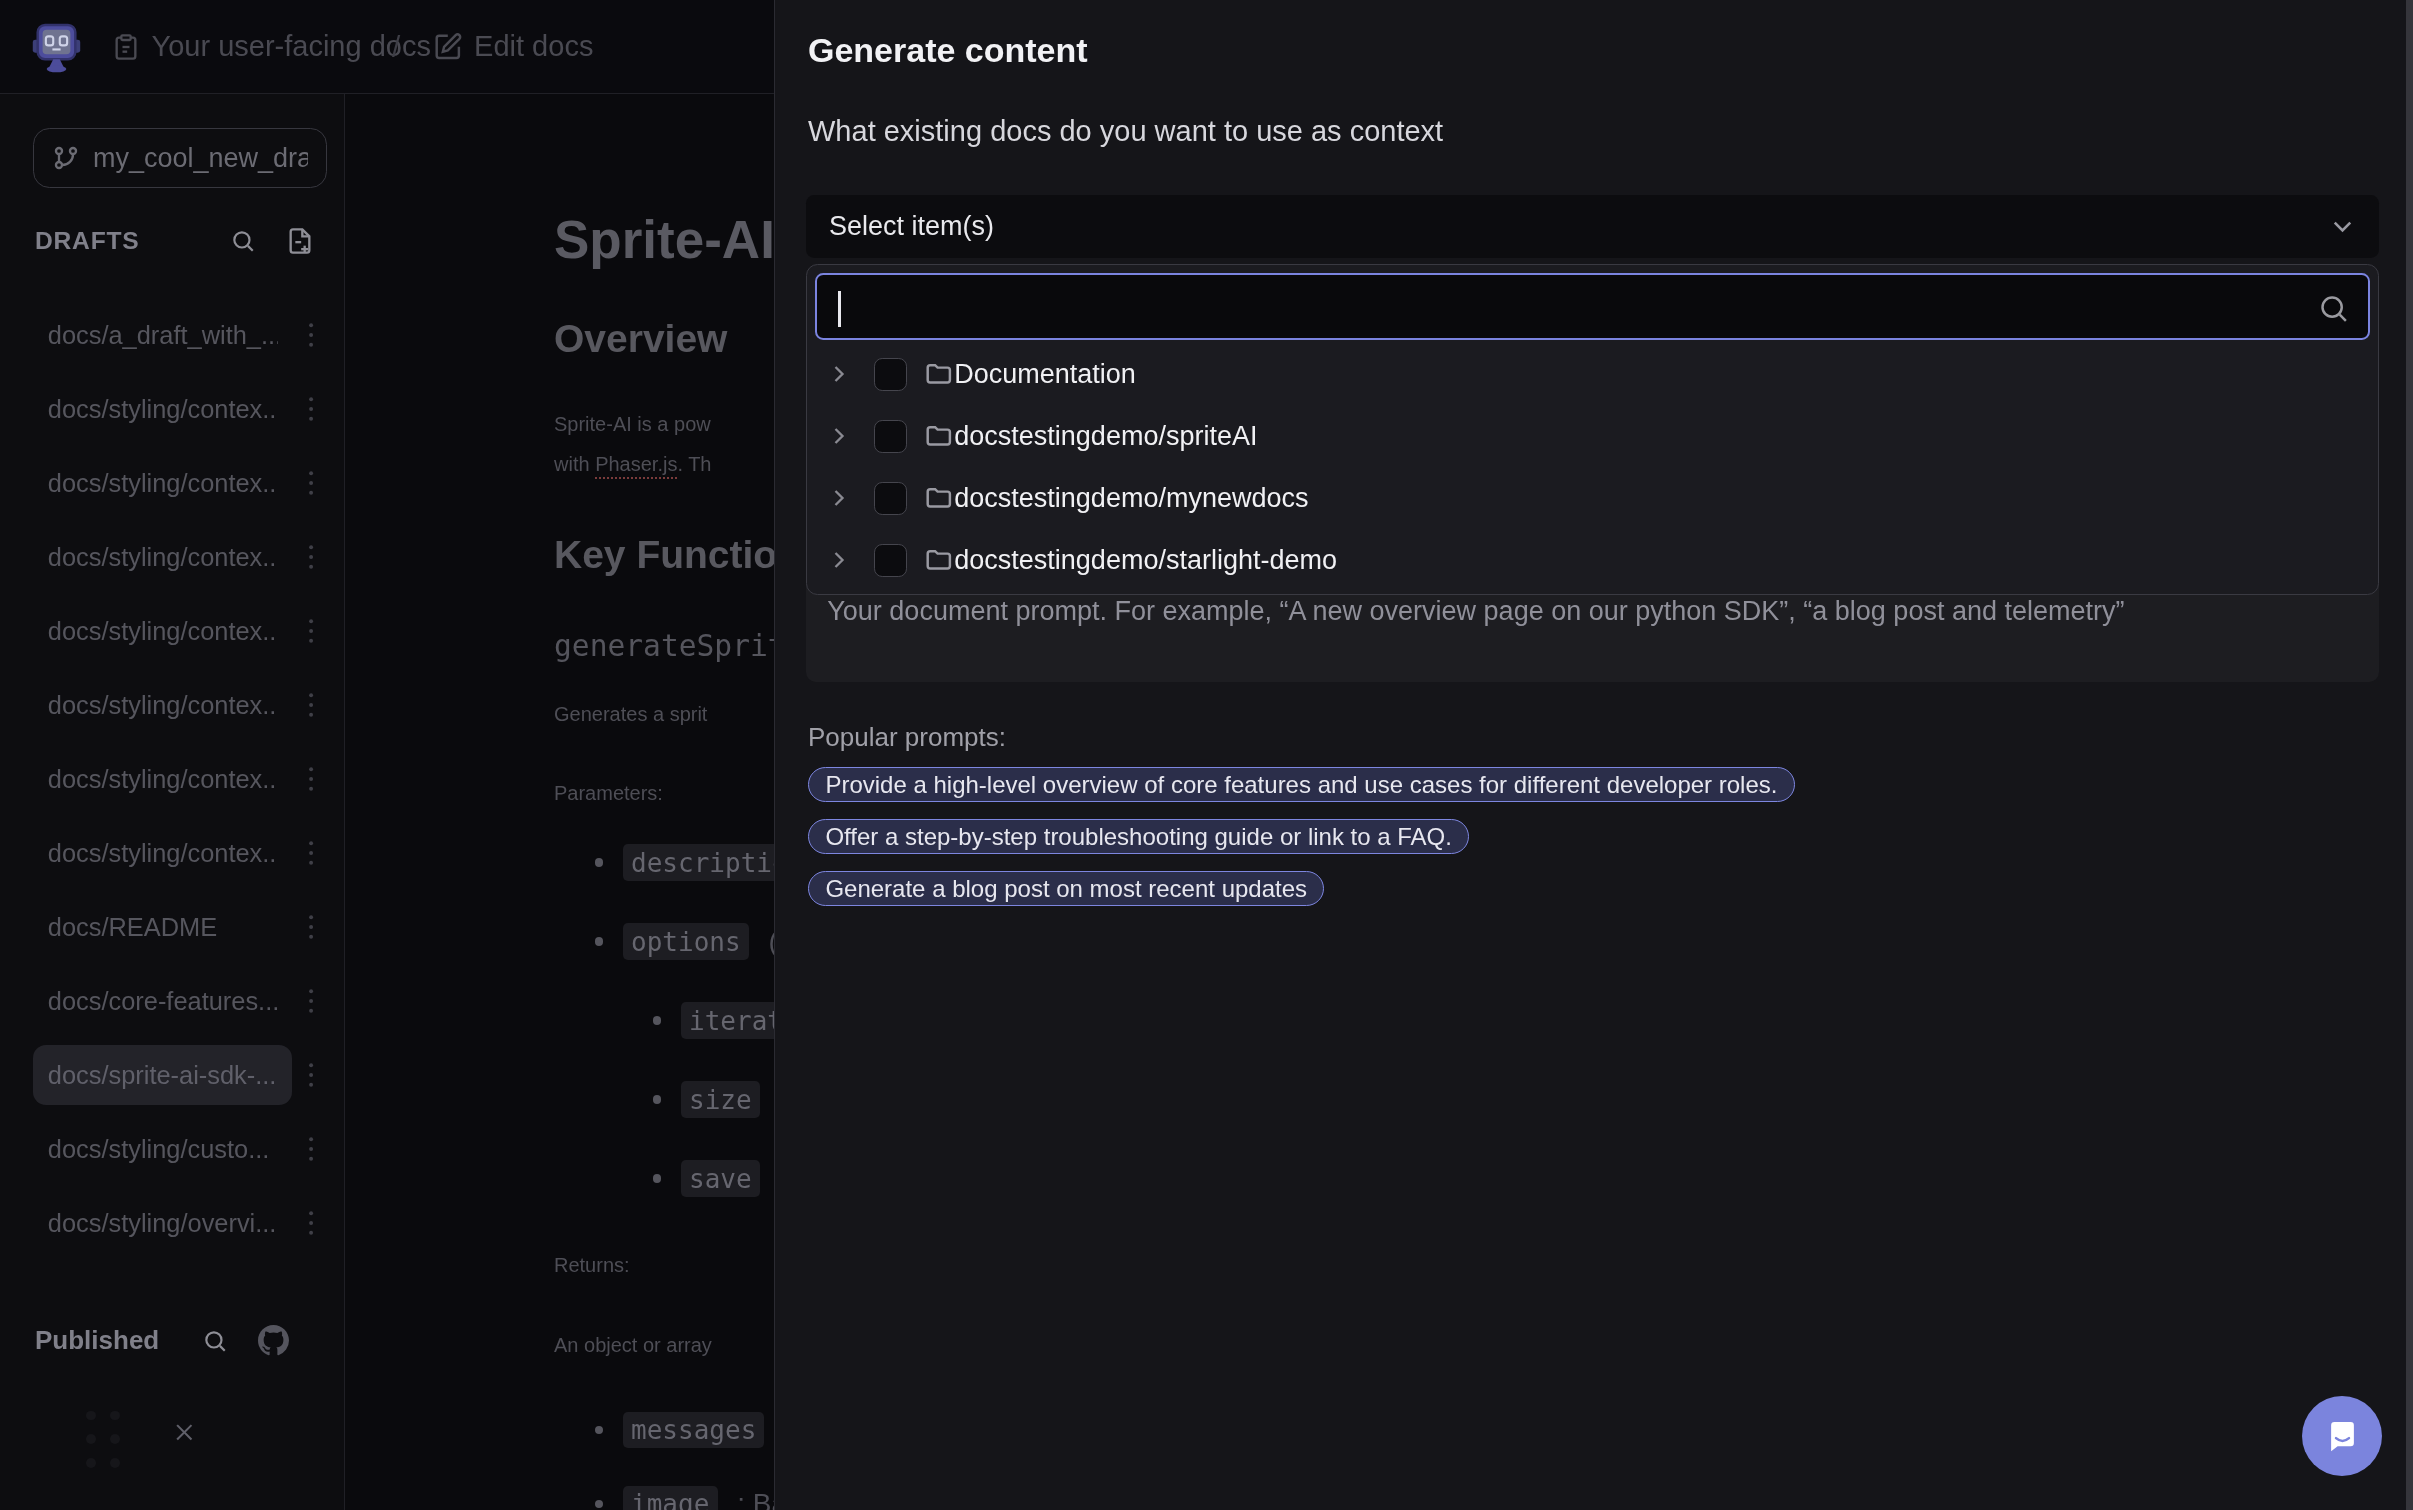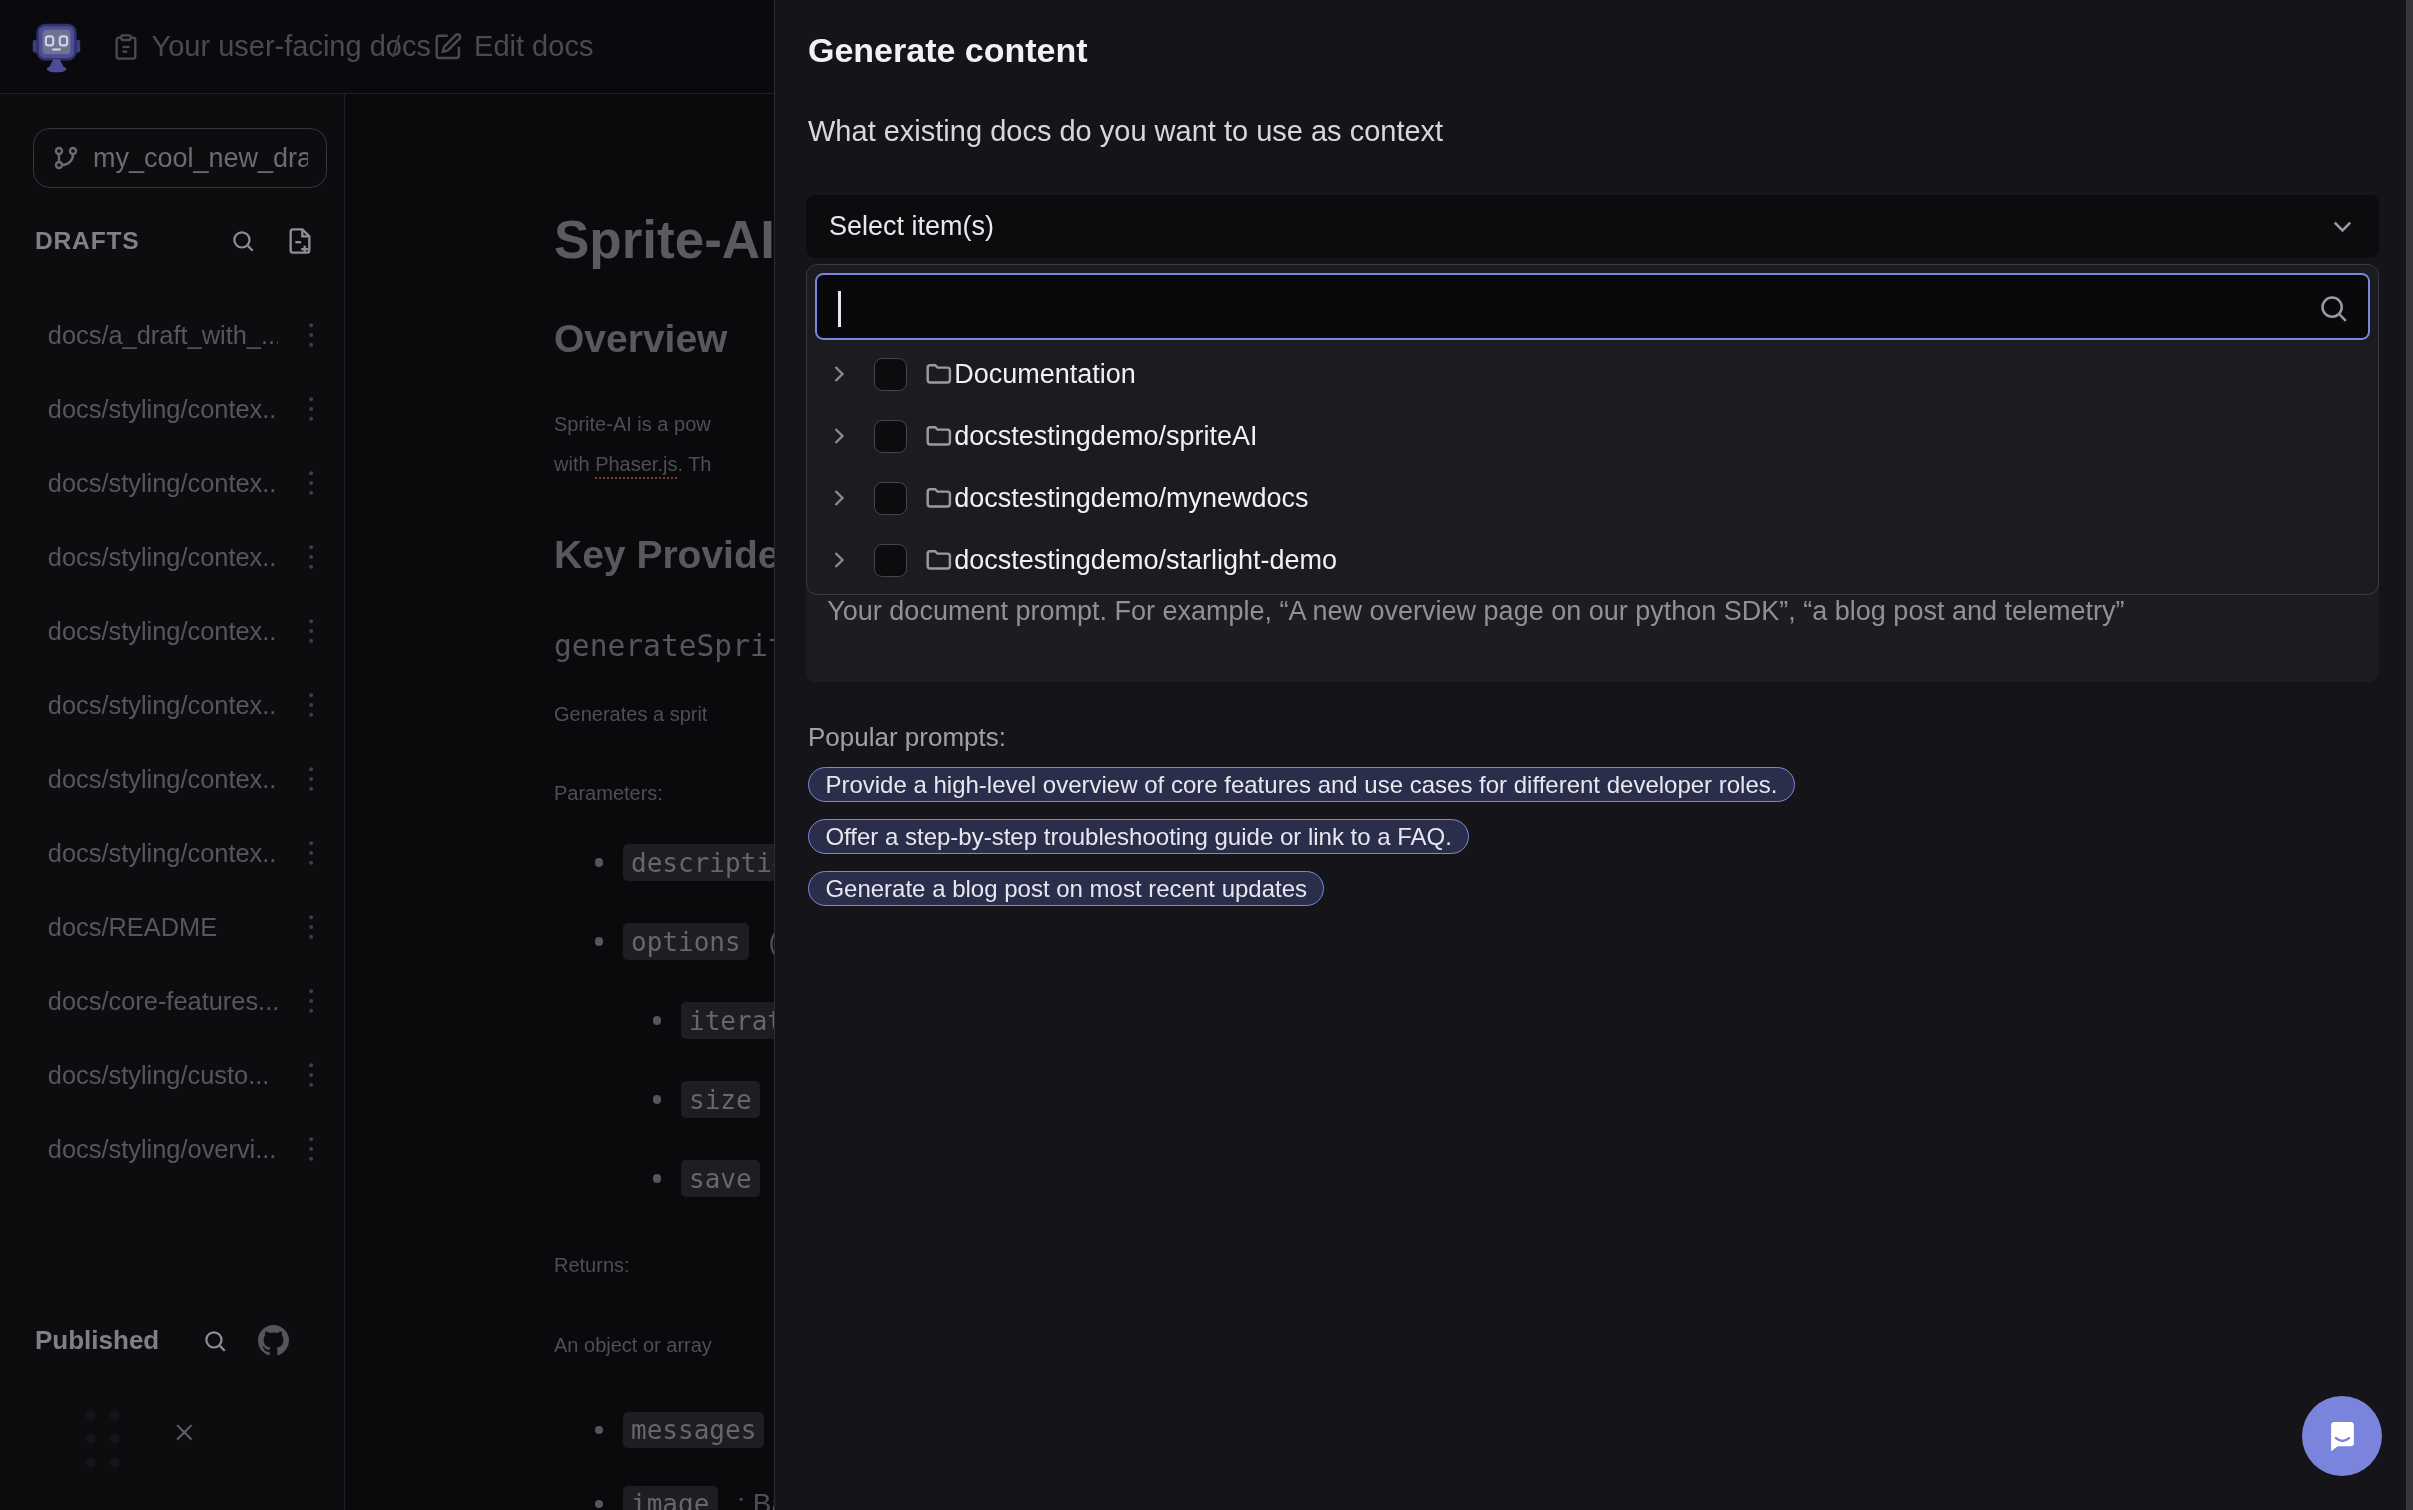--- a/index.html
+++ b/index.html
@@ -260,20 +260,28 @@
 
         <div class="draft-row">
           <span class="draft-label">docs/core-features...</span>
           <svg class="kebab" width="8.2" height="29.6" viewBox="0 0 10 36">
             <circle cx="5" cy="6" r="2.4"></circle>
             <circle cx="5" cy="18" r="2.4"></circle>
             <circle cx="5" cy="30" r="2.4"></circle>
           </svg>
         </div>
 
+        <div class="draft-row active">
+          <span class="draft-label">docs/sprite-ai-sdk-...</span>
+          <svg class="kebab" width="8.2" height="29.6" viewBox="0 0 10 36">
+            <circle cx="5" cy="6" r="2.4"></circle>
+            <circle cx="5" cy="18" r="2.4"></circle>
+            <circle cx="5" cy="30" r="2.4"></circle>
+          </svg>
+        </div>
 
         <div class="draft-row">
           <span class="draft-label">docs/styling/custo...</span>
           <svg class="kebab" width="8.2" height="29.6" viewBox="0 0 10 36">
             <circle cx="5" cy="6" r="2.4"></circle>
             <circle cx="5" cy="18" r="2.4"></circle>
             <circle cx="5" cy="30" r="2.4"></circle>
           </svg>
         </div>
 
@@ -321,21 +329,21 @@
     </div>
   </div>
 
   <div class="doc">
     <div class="h1" style="top:115px">Sprite-AI</div>
     <div class="h2" style="top:223px">Overview</div>
     <div class="body-line" style="top:319px">Sprite-AI is a pow</div>
     <div class="body-line" style="top:359px">
       <span>with </span><span class="doc-link">Phaser.js</span><span>. Th</span>
     </div>
-    <div class="h2" style="top:439px">Key Provide</div>
+    <div class="h2" style="top:439px">Key Functio</div>
     <div class="body-line mono" style="top:535px;font-size:29.6px;color:#55555d">generateSprite(</div>
     <div class="body-line" style="top:609px">Generates a sprit</div>
     <div class="body-line" style="top:688px">Parameters:</div>
     <div class="bullet-list" style="top:729px">
 
         <div class="b-row lvl1">
           <span class="dot"></span>
           <code class="chip">description</code>
           <span></span>
         </div>

